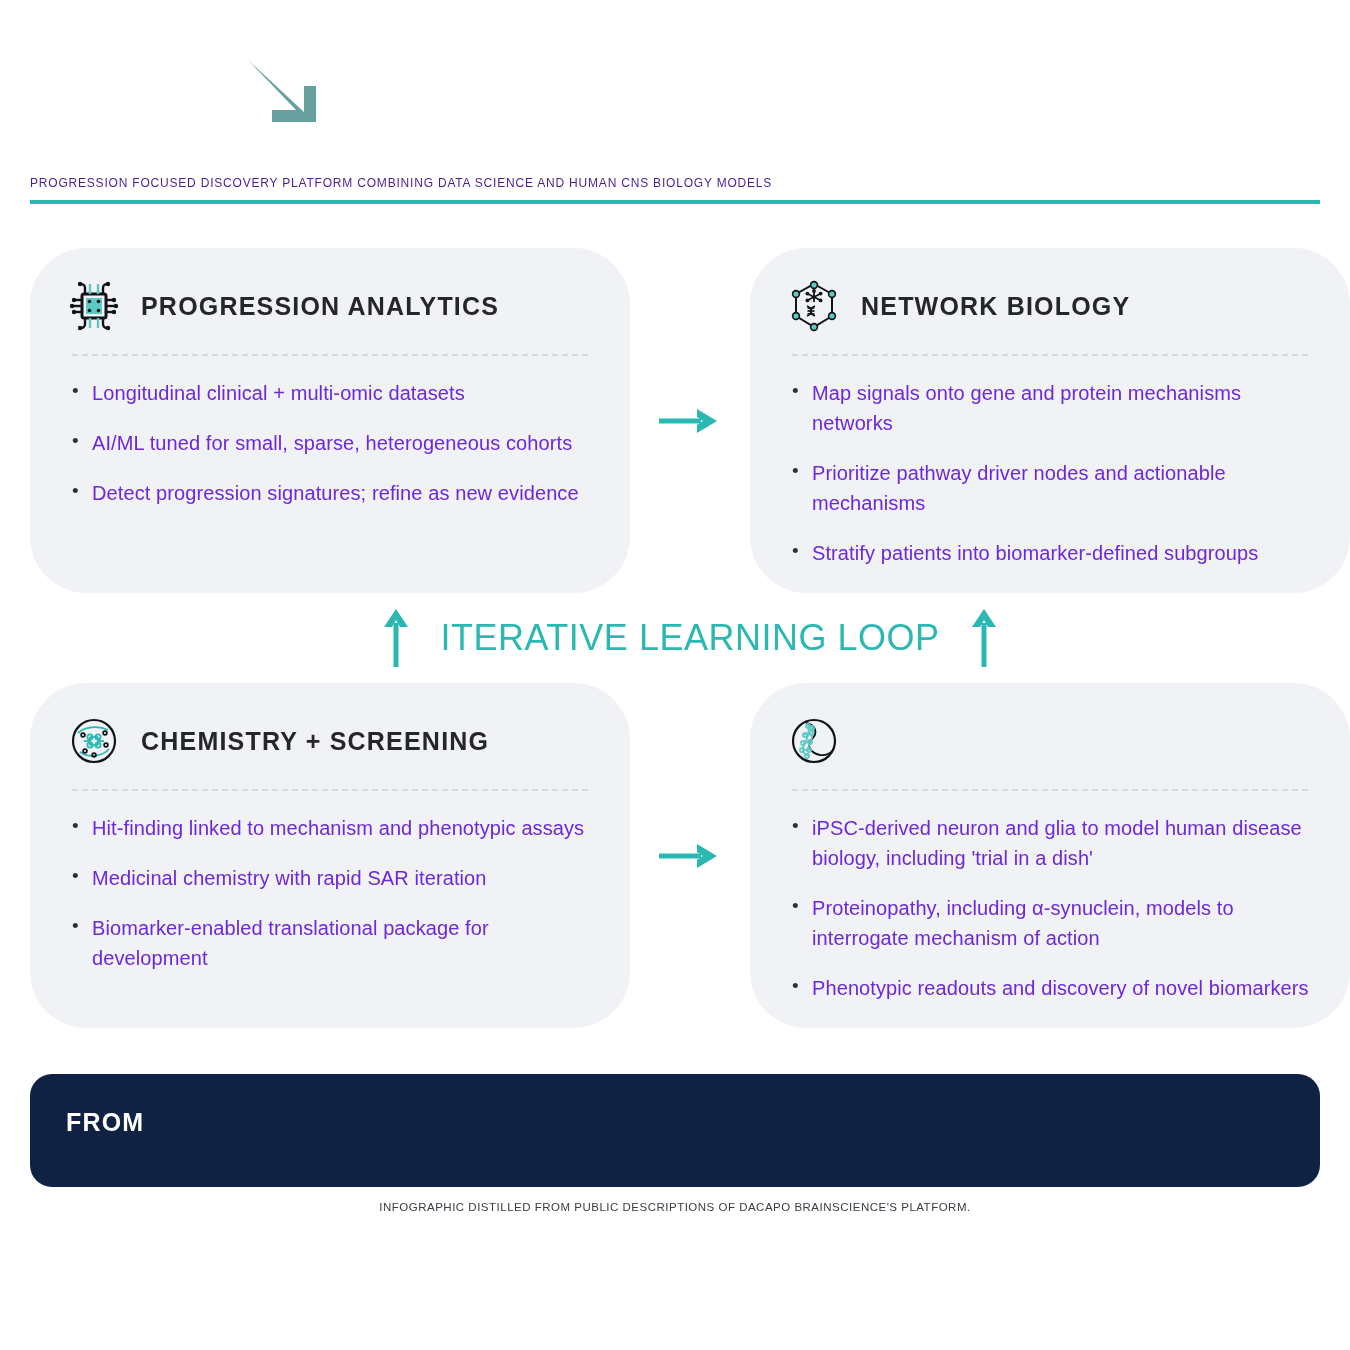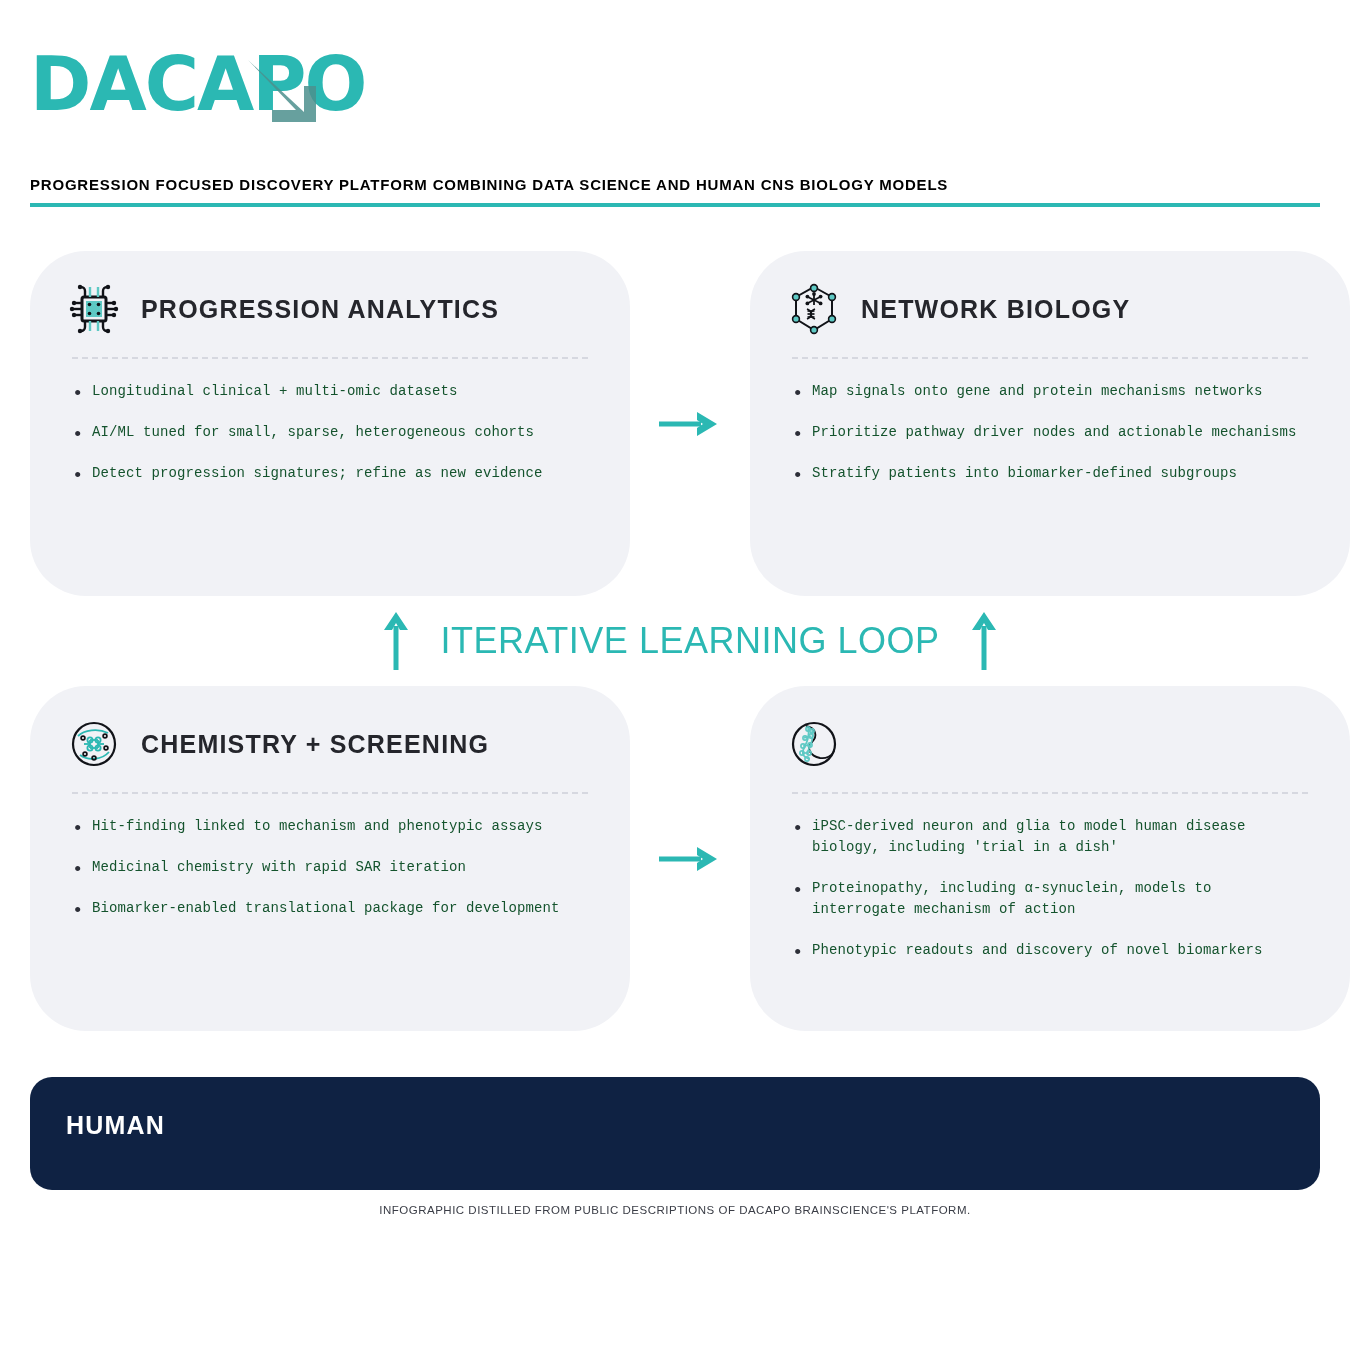--- a/index.html
+++ b/index.html
@@ -20,24 +20,24 @@
     letter-spacing: -2px;
     color: #2bb8b3;
     line-height: 100px;
     font-family: "DejaVu Sans", sans-serif;
     position: absolute; left: 0; top: 0;
   }
   .logo-arrow { position: absolute; left: 212px; top: 22px; }
 
   .subtitle-block { margin-top: 42px; }
   .subtitle {
-    font-size: 15px;
+    font-size: 12px;
     letter-spacing: 0.8px;
-    color: #000000;
-    font-weight: 700;
+    color: #4c1d95;
+    font-weight: 400;
     white-space: nowrap;
   }
   .rule {
     margin-top: 10px;
     height: 4px;
     background: #2bb8b3;
     width: 1290px;
   }
 
   
@@ -69,25 +69,24 @@
   .card-divider {
     margin: 22px 4px 0 4px;
     border-top: 2px dashed #d6d8e0;
     height: 0;
   }
   .bullets { margin-top: 22px; list-style: none; }
   .bullets li {
     position: relative;
     padding-left: 24px;
     margin-bottom: 20px;
-    font-size: 14px;
+    font-size: 20px;
     line-height: 1.5;
-    color: #14532d;
+    color: #6d28d9;
     letter-spacing: 0.1px;
-    font-family: Liberation Mono, monospace;
   }
   .bullets li::before {
     content: "•";
     position: absolute; left: 4px; top: -1px;
     font-size: 19px; color: #2d2f38;
   }
 
   
   .h-arrow {
     grid-row: 1; grid-column: 2;
@@ -134,21 +133,20 @@
     color: #3a3d46;
   }
 </style>
 </head>
 <body>
 
 <div class="page">
 
   <div class="header">
     <div class="logo-wrap">
-      <div class="logo-text">DACAPO</div>
       <svg class="logo-arrow" width="80" height="70" viewBox="0 0 80 70">
         <path d="M6 4 L62 56 L62 30 L74 30 L74 66 L30 66 L30 54 L54 54 Z" fill="#4c8f8d" opacity="0.85"></path>
       </svg>
     </div>
 
     <div class="subtitle-block">
       <div class="subtitle">PROGRESSION FOCUSED DISCOVERY PLATFORM COMBINING DATA SCIENCE AND HUMAN CNS BIOLOGY MODELS</div>
       <div class="rule"></div>
     </div>
   </div>
@@ -340,18 +338,18 @@
       <ul class="bullets">
         <li>iPSC-derived neuron and glia to model human disease biology, including 'trial in a dish'</li>
         <li>Proteinopathy, including α-synuclein, models to interrogate mechanism of action</li>
         <li>Phenotypic readouts and discovery of novel biomarkers</li>
       </ul>
     </div>
 
   </div>
 
   <div class="goal">
-    <div class="goal-title">HUMAN</div>
+    <div class="goal-title">FROM</div>
   </div>
 
   <div class="footer">INFOGRAPHIC DISTILLED FROM PUBLIC DESCRIPTIONS OF DACAPO BRAINSCIENCE'S PLATFORM.</div>
 
 </div>
 
 </body></html>

